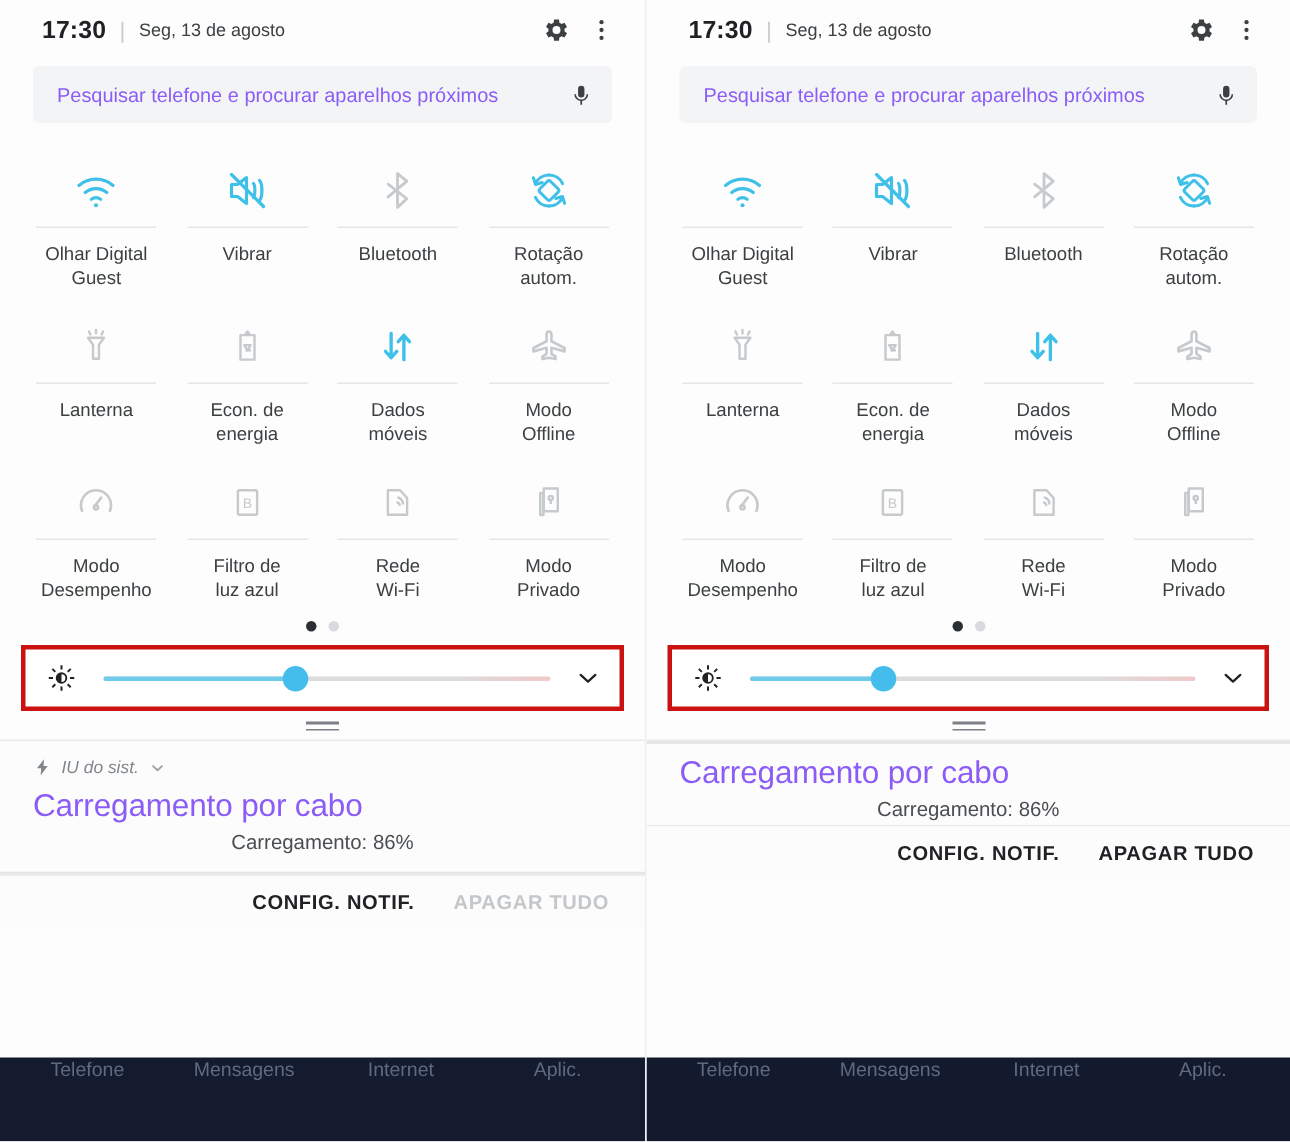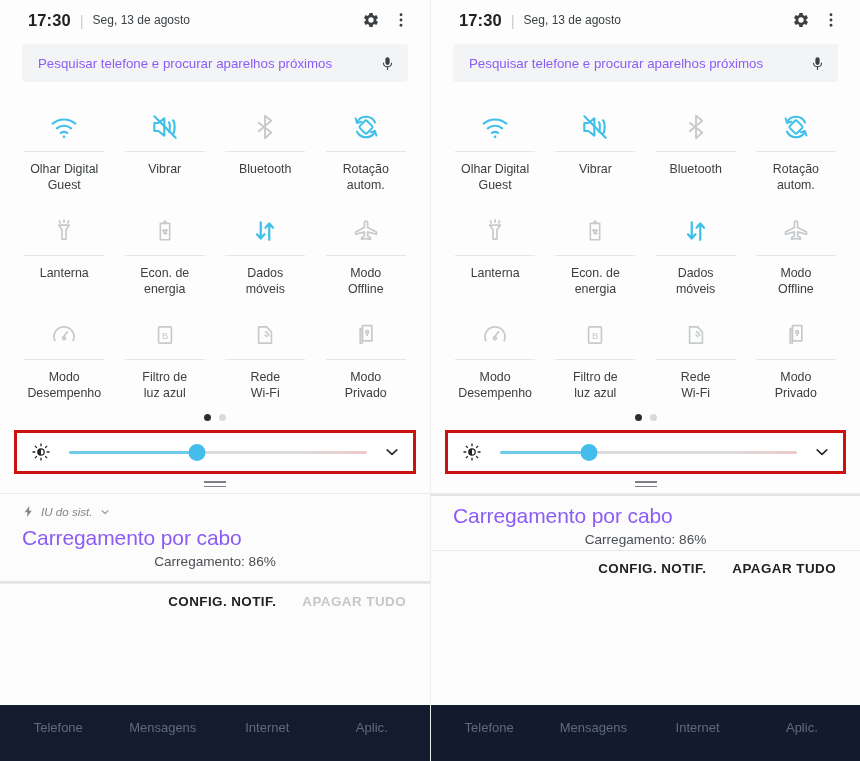--- a/index.html
+++ b/index.html
@@ -133,21 +133,21 @@
   .act.primary { color: #202124; }
   .act.dim { color: #c4c7ca; }
   .act.strong { color: #202124; }
 
   
   .navbar {
     position: absolute; left: 0; bottom: 0; width: 100%; height: 56px;
     background: #141b2e;
   }
   .navlabels {
-    display: flex; align-items: flex-end; height: 30px;
+    display: flex; align-items: flex-start; height: 30px;
     padding: 0 6px;
   }
   .navlabels span {
     flex: 1; text-align: center; font-size: 13px; color: #5f6a80;
   }
   .panel.right .navbar { background: #131a2d; }
 </style>
 </head>
 <body>
 

